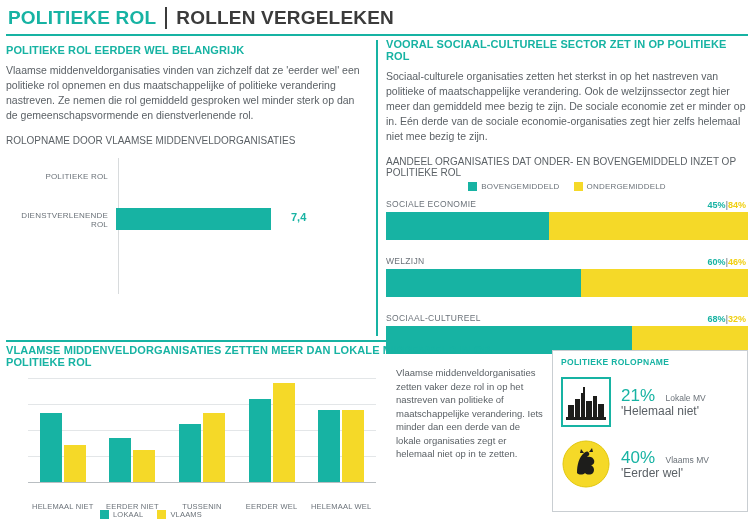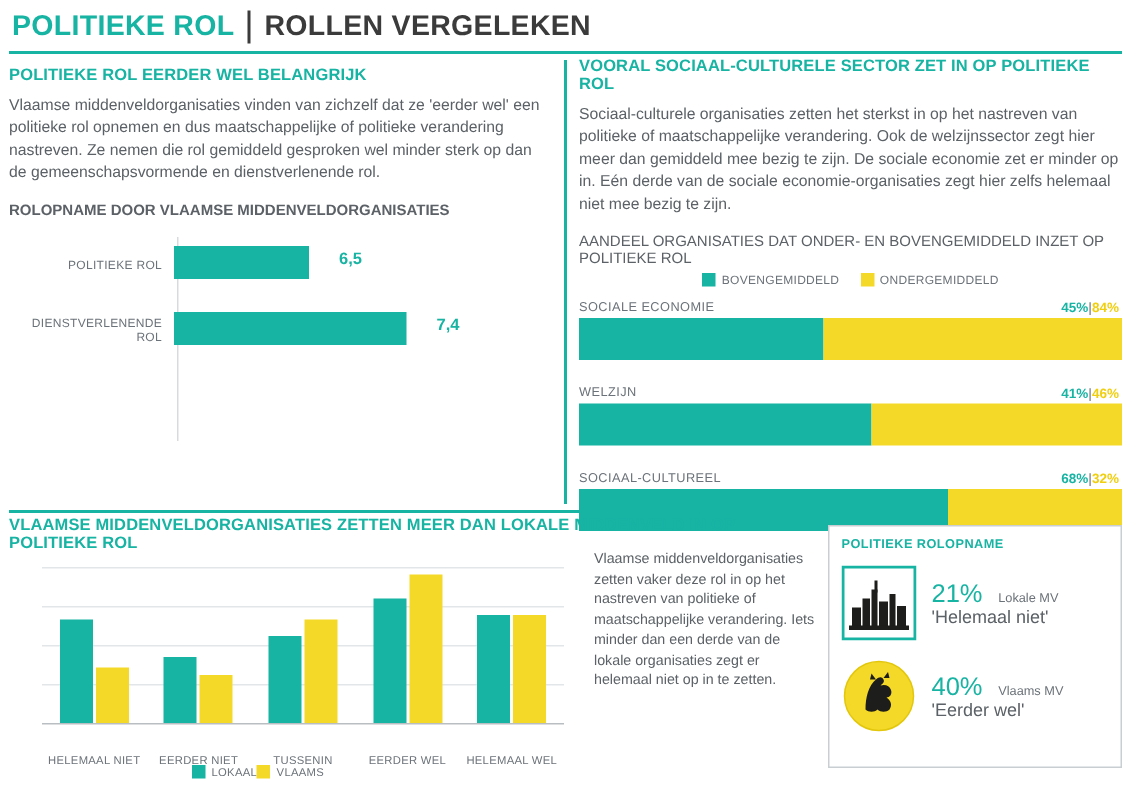--- a/index.html
+++ b/index.html
@@ -120,22 +120,22 @@
     position: absolute; left: 22px; right: 2px; top: 104px; height: 1px; background: #b9bec2;
   }
   .vbar-cats {
     position: absolute; left: 22px; right: 2px; top: 124px;
     display: flex; justify-content: space-around;
   }
   .vbar-cat {
     width: 70px; text-align: center; font-size: 7.5px; color: #6b7279; letter-spacing: .2px;
   }
   .vbar-legend {
-    position: absolute; left: 122px; top: 132px;
-    display: flex; font-size: 7.5px; color: #6b7279;
+    position: absolute; left: 94px; top: 132px;
+    display: flex; gap: 14px; font-size: 7.5px; color: #6b7279;
   }
   .bottom-text {
     position: absolute; left: 390px; top: 22px; width: 148px;
     font-size: 9.5px; color: #5b6166; line-height: 13.5px;
   }
   .bottom-text-head { color: #17b3a3; font-weight: bold; font-size: 9.5px; letter-spacing: .2px; }
 
   
   .callout {
     position: absolute; left: 552px; top: 350px; width: 196px; height: 162px;
@@ -164,31 +164,27 @@
   </div>
   <div class="hr-top"></div>
 
   <div class="divider-v" style="left:376px; top:40px; height:296px;"></div>
 
   <div class="divider-h" style="left:6px; top:340px; width:742px;"></div>
 
   <div class="panel left-panel">
     <div class="panel-title" style="text-transform: uppercase;">Politieke rol eerder wel belangrijk</div>
     <div class="panel-body">Vlaamse middenveldorganisaties vinden van zichzelf dat ze 'eerder wel' een politieke rol opnemen en dus maatschappelijke of politieke verandering nastreven. Ze nemen die rol gemiddeld gesproken wel minder sterk op dan de gemeenschapsvormende en dienstverlenende rol.</div>
-    <div class="subhead" style="text-transform: uppercase; font-weight: bold;">Rolopname door Vlaamse Middenveldorganisaties</div>
+    <div class="subhead" style="text-transform: uppercase;">Rolopname door Vlaamse Middenveldorganisaties</div>
 
     <div class="hbar-chart">
       <div class="axis-line" style="left:112px; top:4px; height:136px;"></div>
 
       <div class="hbar-row">
         <div class="hbar-label" style="text-transform: uppercase;">POLITIEKE ROL</div>
-        <div class="hbar-track">
-          <div class="hbar-fill" style="width:36%;"></div>
-          <div class="hbar-value" style="left:44%;">6,5</div>
-        </div>
       </div>
 
       <div class="hbar-row">
         <div class="hbar-label" style="text-transform: uppercase;">DIENSTVERLENENDE ROL</div>
         <div class="hbar-track">
           <div class="hbar-fill" style="width:62%;"></div>
           <div class="hbar-value" style="left:70%;">7,4</div>
         </div>
       </div>
 
@@ -221,21 +217,21 @@
         </div>
       </div>
     </div>
 
     <div class="stack-group" style="margin-top:16px;">
       <div class="stack-label" style="text-transform: uppercase;">Welzijn</div>
       <div class="stack-bar">
         <div class="stack-seg-a" style="width:54%;"></div>
         <div class="stack-seg-b" style="width:46%;"></div>
         <div class="stack-pcts">
-          <span class="pct-a">41%</span><span class="pct-sep">|</span><span class="pct-b">46%</span>
+          <span class="pct-a">60%</span><span class="pct-sep">|</span><span class="pct-b">46%</span>
         </div>
       </div>
     </div>
 
     <div class="stack-group" style="margin-top:16px;">
       <div class="stack-label" style="text-transform: uppercase;">Sociaal-Cultureel</div>
       <div class="stack-bar">
         <div class="stack-seg-a" style="width:68%;"></div>
         <div class="stack-seg-b" style="width:32%;"></div>
         <div class="stack-pcts">

